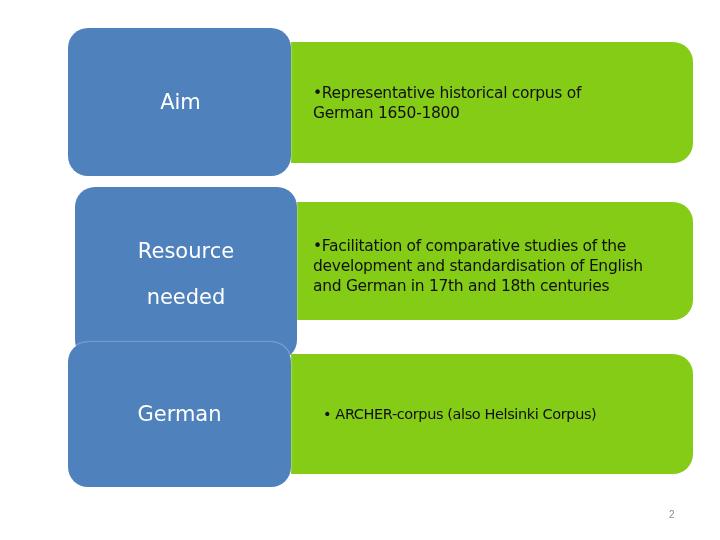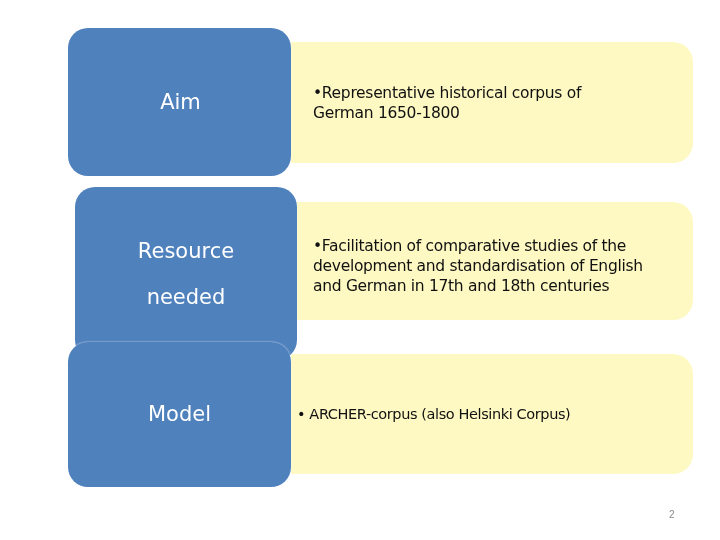--- a/index.html
+++ b/index.html
@@ -1,21 +1,21 @@
 <!DOCTYPE html>
 <html><head>
   <meta charset="utf-8">
   <style>
     html, body { margin: 0; padding: 0; }
     body {
       width: 720px; height: 540px; background: #ffffff; position: relative; overflow: hidden;
       font-family: "Liberation Sans", sans-serif;
     }
     .light-box {
-      position: absolute; background: #fef9c3; border-radius: 0 20px 20px 0;
+      position: absolute; background: #84cc16; border-radius: 0 20px 20px 0;
       box-sizing: border-box; display: flex; align-items: center;
     }
     .light-text {
       font-family: "DejaVu Sans", sans-serif; font-size: 15.5px; line-height: 20px; color: #111;
       letter-spacing: -0.3px;
     }
     .blue-box {
       position: absolute; background: #4f81bd; border-radius: 20px;
       display: flex; align-items: center; justify-content: center; text-align: center;
       color: #ffffff; font-family: "DejaVu Sans", sans-serif; font-size: 21px; line-height: 45px;
@@ -38,21 +38,21 @@
     <span style="padding-left:2px;">Aim</span>
   </div>
 
   <div class="light-box" style="left:297px; top:202px; width:396px; height:118px; padding-left:16px; padding-right:30px;">
     <div class="light-text" style="width:350px;margin-top:10px;">•Facilitation of comparative studies of the development and standardisation of English and German in 17th and 18th centuries</div>
   </div>
   <div class="blue-box" style="left:75px; top:187px; width:222px; height:173px; line-height:46px;">
     <span style="display:block; width:150px;">Resource needed</span>
   </div>
 
-  <div class="light-box" style="left:291px; top:354px; width:402px; height:120px; padding-left:6px; padding-right:30px;">
+  <div class="light-box" style="left:291px; top:354px; width:402px; height:120px; padding-left:32px; padding-right:30px;">
     <div class="light-text" style="font-size:14.5px; letter-spacing:-0.4px;">• ARCHER-corpus (also  Helsinki Corpus)</div>
   </div>
   <div class="blue-box" style="left:68px; top:342px; width:223px; height:145px;">
-    <span>Model</span>
+    <span>German</span>
   </div>
 
   <div class="page-num">2</div>
 </div>
 
 </body></html>

